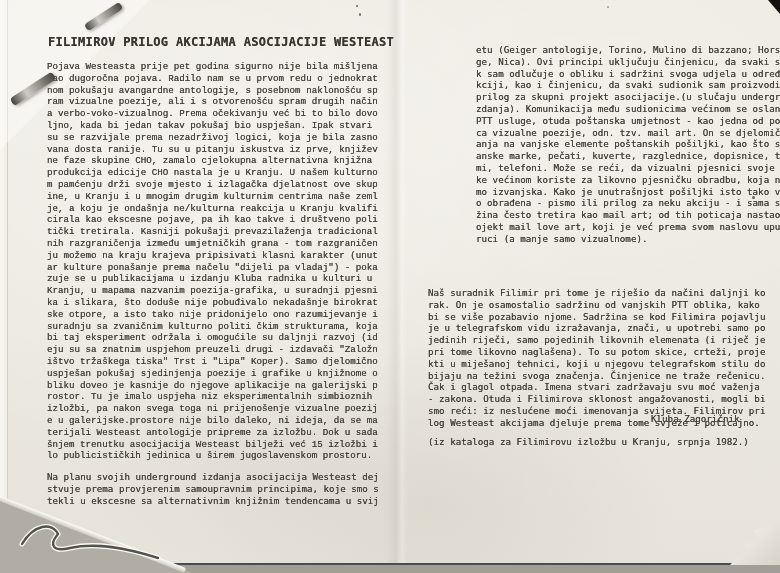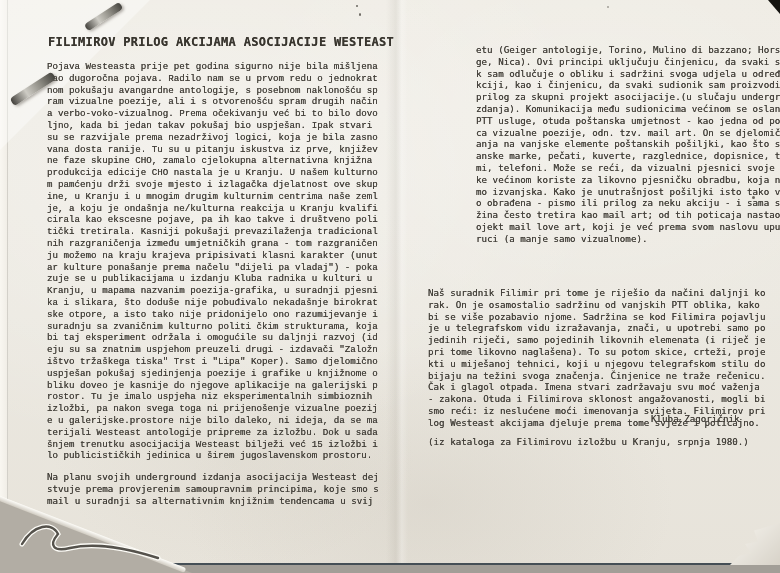--- a/index.html
+++ b/index.html
@@ -129,21 +129,21 @@
 uspješan pokušaj sjedinjenja poezije i grafike u knjižnome o
 bliku doveo je kasnije do njegove aplikacije na galerijski p
 rostor. Tu je imalo uspjeha niz eksperimentalnih simbioznih
 izložbi, pa nakon svega toga ni prijenošenje vizualne poezij
 e u galerijske.prostore nije bilo daleko, ni ideja, da se ma
 terijali Westeast antologije pripreme za izložbu. Dok u sada
 šnjem trenutku asocijacija Westeast bilježi već 15 izložbi i
 lo publicističkih jedinica u širem jugoslavenskom prostoru.</div>
     <div class="typed left-p2">Na planu svojih underground izdanja asocijacija Westeast dej
 stvuje prema provjerenim samoupravnim principima, koje smo s
-mail u suradnji sa alternativnim knjižnim tendencama u svij</div>
+tekli u ekscesne sa alternativnim knjižnim tendencama u svij</div>
   </div>
 
   <div>
     <div class="typed right-p1">etu (Geiger antologije, Torino, Mulino di bazzano; Hors langa
 ge, Nica). Ovi principi uključuju činjenicu, da svaki sudioni
 k sam odlučuje o obliku i sadržini svoga udjela u određenoj a
 kciji, kao i činjenicu, da svaki sudionik sam proizvodi svoj
 prilog za skupni projekt asocijacije.(u slučaju underground i
 zdanja). Komunikacija među sudionicima većinom se oslanja na
 PTT usluge, otuda poštanska umjetnost - kao jedna od posljedi
@@ -163,21 +163,21 @@
 je u telegrafskom vidu izražavanja, znači, u upotrebi samo po
 jedinih riječi, samo pojedinih likovnih elemenata (i riječ je
 pri tome likovno naglašena). To su potom skice, crteži, proje
 kti u miješanoj tehnici, koji u njegovu telegrafskom stilu do
 bijaju na težini svoga značenja. Činjenice ne traže rečenicu.
 Čak i glagol otpada. Imena stvari zadržavaju svu moć važenja
 - zakona. Otuda i Filimirova sklonost angažovanosti, mogli bi
 smo reći: iz neslućene moći imenovanja svijeta. Filimirov pri
 log Westeast akcijama djeluje prema tome svježe i poticajno.</div>
     <div class="typed right-sig">Kluba Zagoričnik</div>
-    <div class="typed right-credit">(iz kataloga za Filimirovu izložbu u Kranju, srpnja 1980.)</div>
+    <div class="typed right-credit">(iz kataloga za Filimirovu izložbu u Kranju, srpnja 1982.)</div>
   </div>
 
   <div class="staple staple-a"></div>
   <div class="staple staple-b"></div>
 
   <div class="bed-strip"></div>
   <div class="corner-fold-bl"></div>
   <div class="corner-fold-bl-edge"></div>
 
   <svg class="wire-mark" width="170" height="55" viewBox="0 0 170 55">

